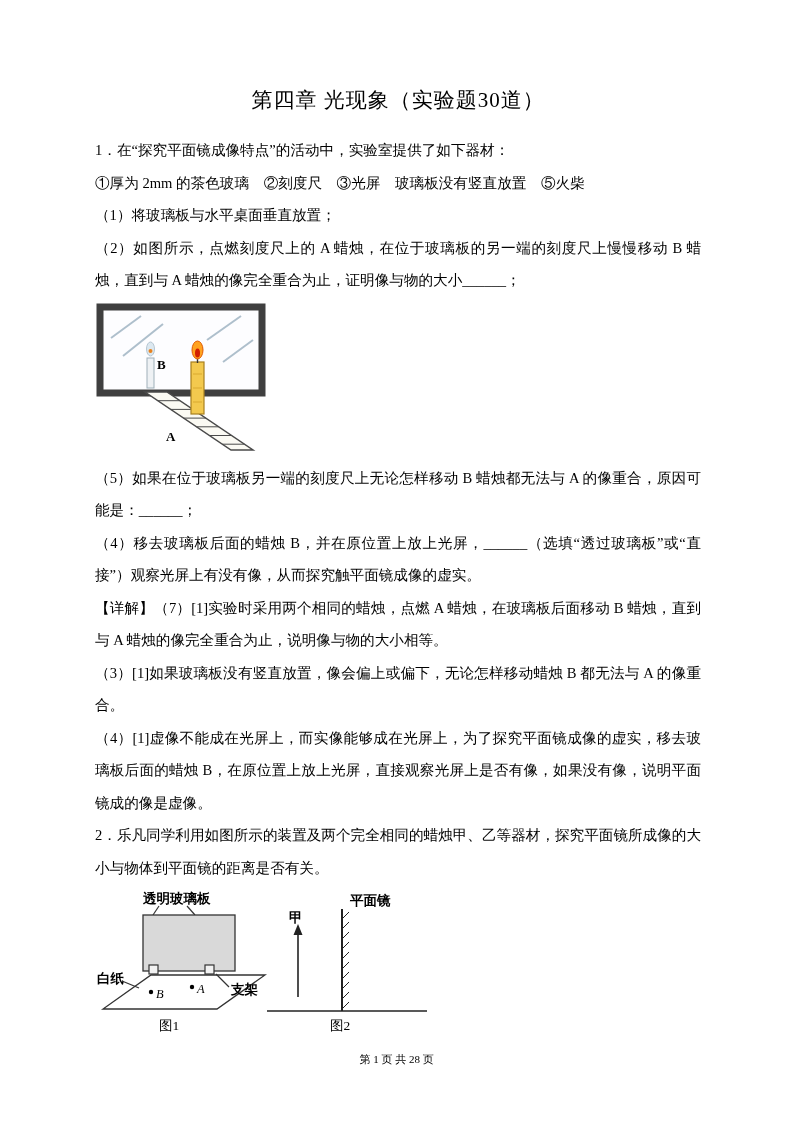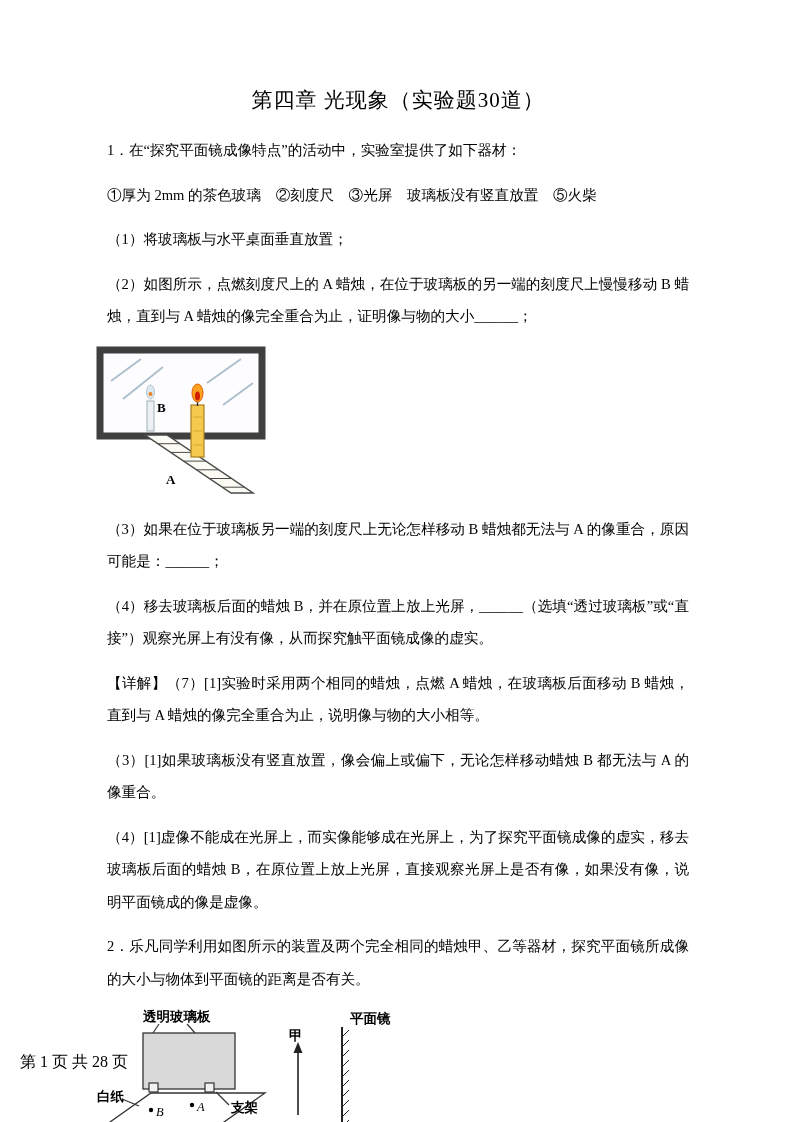--- a/index.html
+++ b/index.html
@@ -7,28 +7,28 @@
     width:793px;height:1122px;margin:0 auto;background:#ffffff;
     font-family:"Liberation Serif","DejaVu Serif",serif;color:#000;
     position:relative;box-sizing:border-box;padding:86px 92px 0 95px;
     overflow:hidden;
   }
   .title{
     font-size:21px;font-weight:normal;text-align:center;
     margin:0 0 20px 0;letter-spacing:1px;
   }
   .para{
-    font-size:14.6px;line-height:32.5px;margin:12px;
+    font-size:14.6px;line-height:32.5px;margin:0;
     text-align:justify;text-justify:inter-ideograph;
     word-break:break-all;
   }
   .figure{margin:5px 0 4px 0;}
   .footer{
     position:absolute;left:0;right:0;top:1052px;
-    text-align:left;font-size:16px;color:#000;margin-left:20px;
+    text-align:center;font-size:11px;color:#000;
   }
   svg text{font-family:"Liberation Sans","DejaVu Sans",sans-serif;fill:#000;}
   svg text.serif{font-family:"Liberation Serif","DejaVu Serif",serif;}
   svg text.it{font-style:italic;font-family:"Liberation Serif",serif;}
   svg text.b{font-weight:bold;}
 </style>
 </head>
 <body>
 
 <div class="page">
@@ -76,21 +76,21 @@
         <line x1="98" y1="86" x2="107" y2="86" stroke="#d9a92e" stroke-width="1"></line>
         <line x1="98" y1="100" x2="107" y2="100" stroke="#d9a92e" stroke-width="1"></line>
         <line x1="102.5" y1="55" x2="102.5" y2="61" stroke="#333333" stroke-width="1.4"></line>
         <ellipse cx="102.5" cy="48" rx="5.5" ry="9" fill="#ffa21f" stroke="#e05a00" stroke-width="1"></ellipse>
         <ellipse cx="102.5" cy="51" rx="2.5" ry="4.5" fill="#d21f00"></ellipse>
       </g>
       <text x="71" y="139" font-size="13" class="serif b">A</text>
     </svg>
   </div>
 
-  <p class="para">（3）如果在位于玻璃板另一端的刻度尺上无论怎样移动 B 蜡烛都无法与 A 的像重合，原因可能是：______；</p>
+  <p class="para">（5）如果在位于玻璃板另一端的刻度尺上无论怎样移动 B 蜡烛都无法与 A 的像重合，原因可能是：______；</p>
   <p class="para">（4）移去玻璃板后面的蜡烛 B，并在原位置上放上光屏，______（选填“透过玻璃板”或“直接”）观察光屏上有没有像，从而探究触平面镜成像的虚实。</p>
   <p class="para">【详解】（7）[1]实验时采用两个相同的蜡烛，点燃 A 蜡烛，在玻璃板后面移动 B 蜡烛，直到与 A 蜡烛的像完全重合为止，说明像与物的大小相等。</p>
   <p class="para">（3）[1]如果玻璃板没有竖直放置，像会偏上或偏下，无论怎样移动蜡烛 B 都无法与 A 的像重合。</p>
   <p class="para">（4）[1]虚像不能成在光屏上，而实像能够成在光屏上，为了探究平面镜成像的虚实，移去玻璃板后面的蜡烛 B，在原位置上放上光屏，直接观察光屏上是否有像，如果没有像，说明平面镜成的像是虚像。</p>
 
   <p class="para">2．乐凡同学利用如图所示的装置及两个完全相同的蜡烛甲、乙等器材，探究平面镜所成像的大小与物体到平面镜的距离是否有关。</p>
 
   <div class="figure">
     <svg width="460" height="150" viewBox="0 0 460 150">
 

